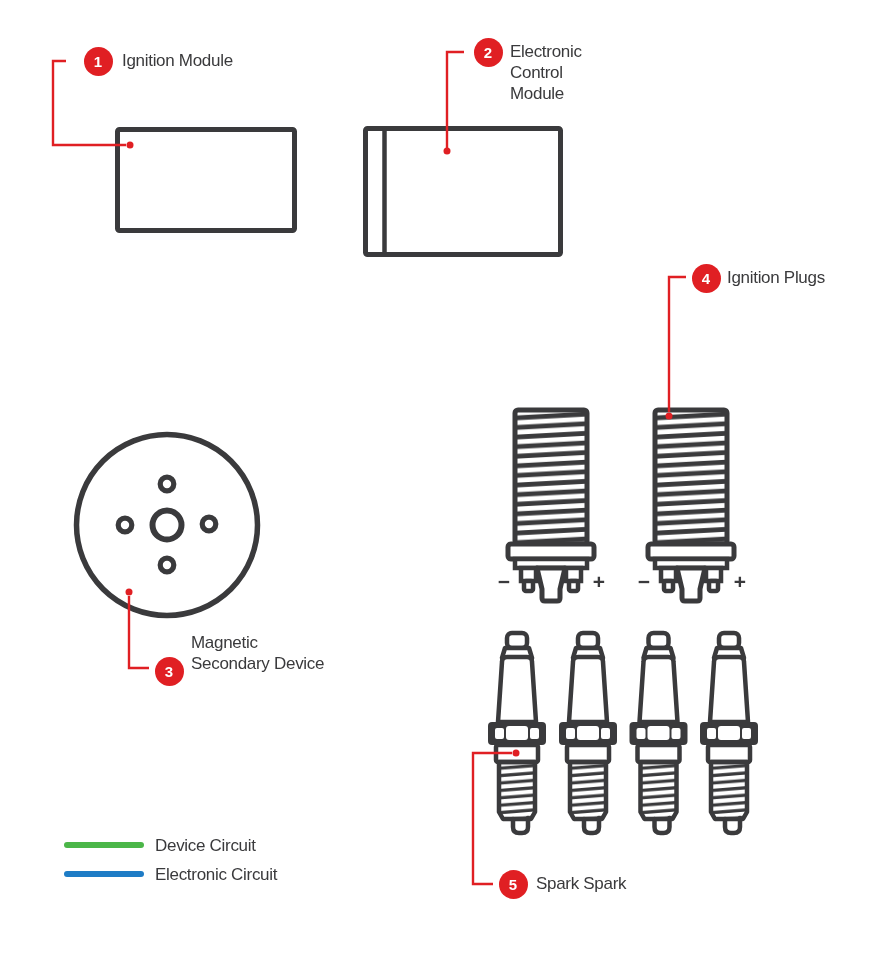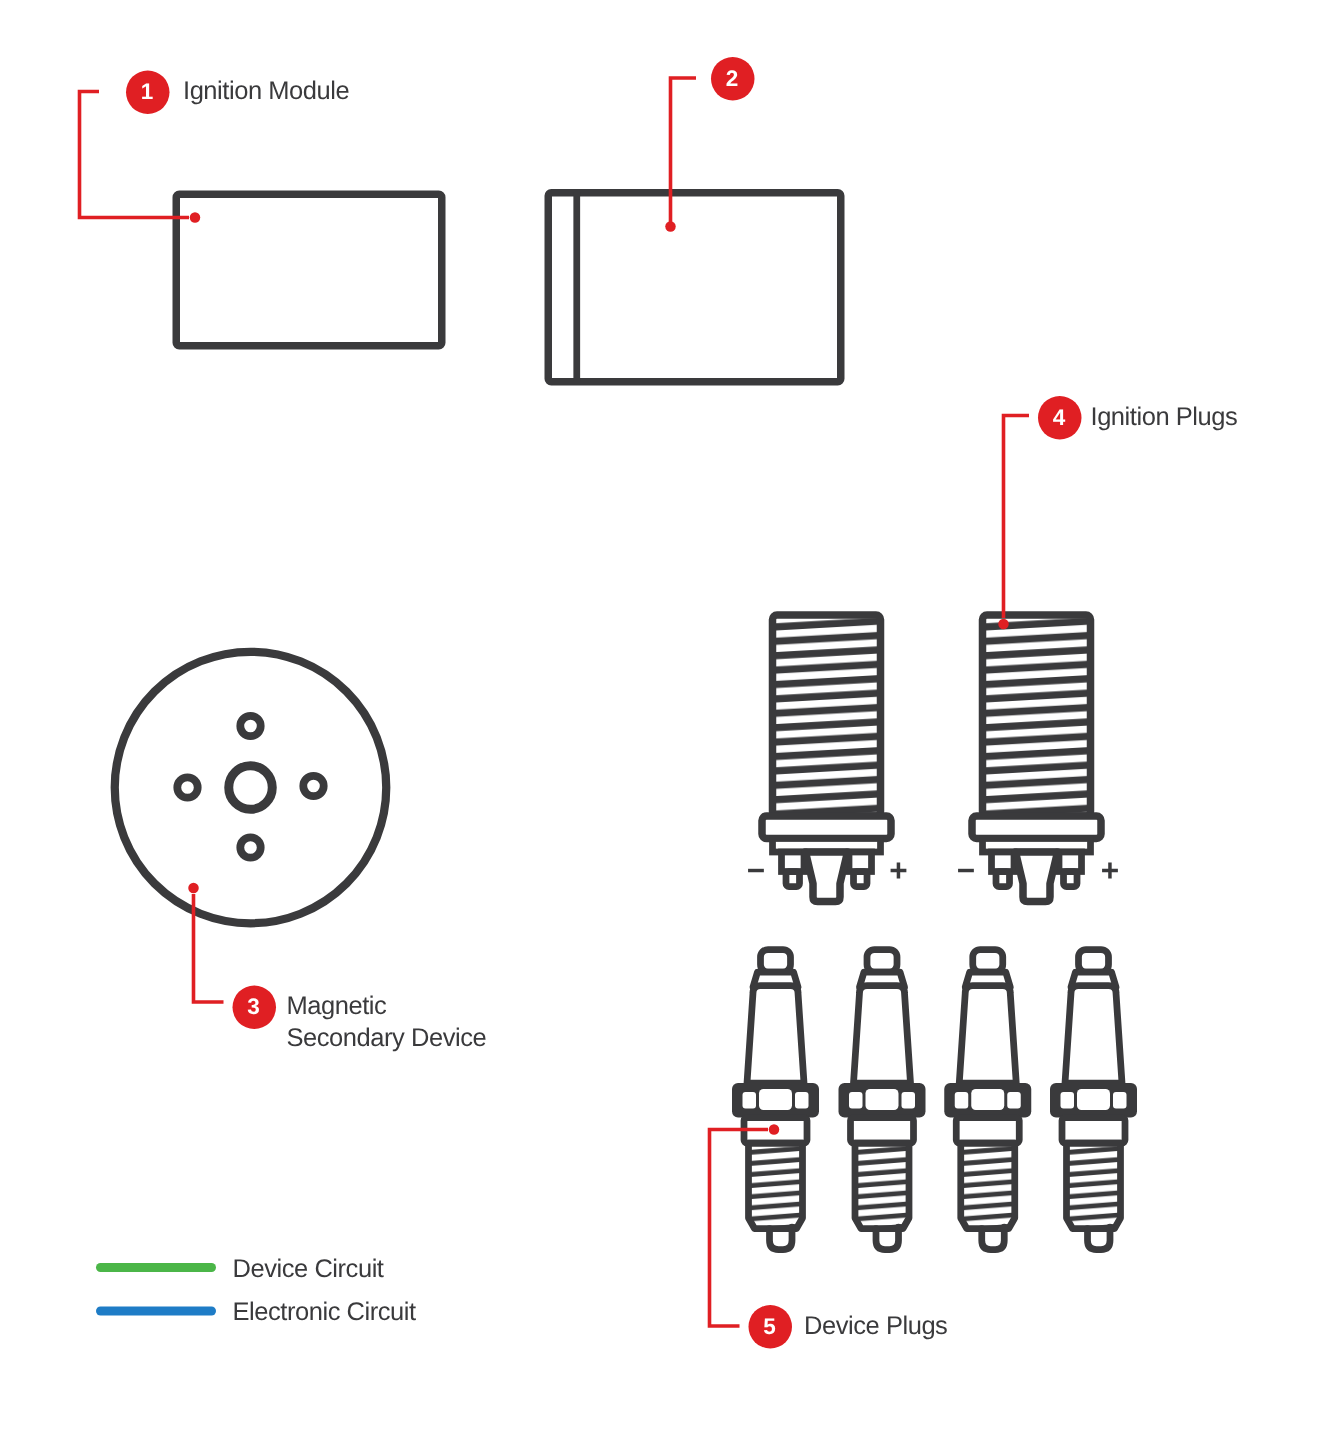--- a/index.html
+++ b/index.html
@@ -124,29 +124,34 @@
   <div class="badge" style="left:691.5px;top:263.5px">
     <span>4</span>
   </div>
   <div class="badge" style="left:498.5px;top:869.5px">
     <span>5</span>
   </div>
 
   <div class="label" style="left:122px;top:50px">
     <div>Ignition Module</div>
   </div>
-  <div class="label" style="left:191px;top:660px">
+  <div class="label" style="left:510px;top:41px">
+    <div>Electronic</div>
+    <div>Control</div>
+    <div>Module</div>
+  </div>
+  <div class="label" style="left:191px;top:632px">
     <div>Magnetic</div>
     <div>Secondary Device</div>
   </div>
   <div class="label" style="left:727px;top:267px">
     <div>Ignition Plugs</div>
   </div>
   <div class="label" style="left:536px;top:873px">
-    <div>Device Plugs</div>
+    <div>Spark Spark</div>
   </div>
 
   <div class="sign" style="left:504px;top:581px">−</div>
   <div class="sign" style="left:599px;top:581px">+</div>
   <div class="sign" style="left:644px;top:581px">−</div>
   <div class="sign" style="left:740px;top:581px">+</div>
 
   <div>
     <div class="swatch swatch-primary" style="left:64px;top:842px"></div>
     <div class="label" style="left:155px;top:835px">Device Circuit</div>

